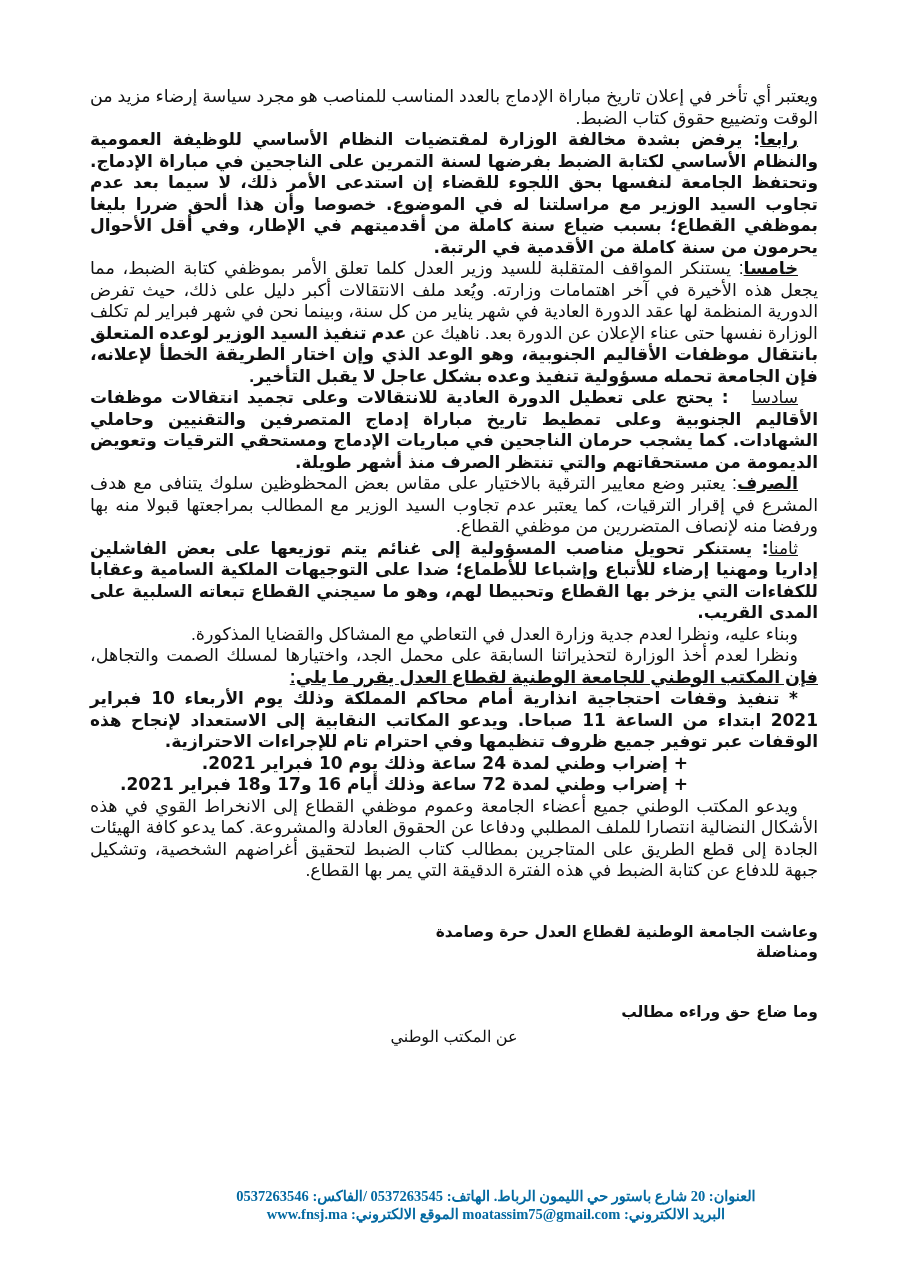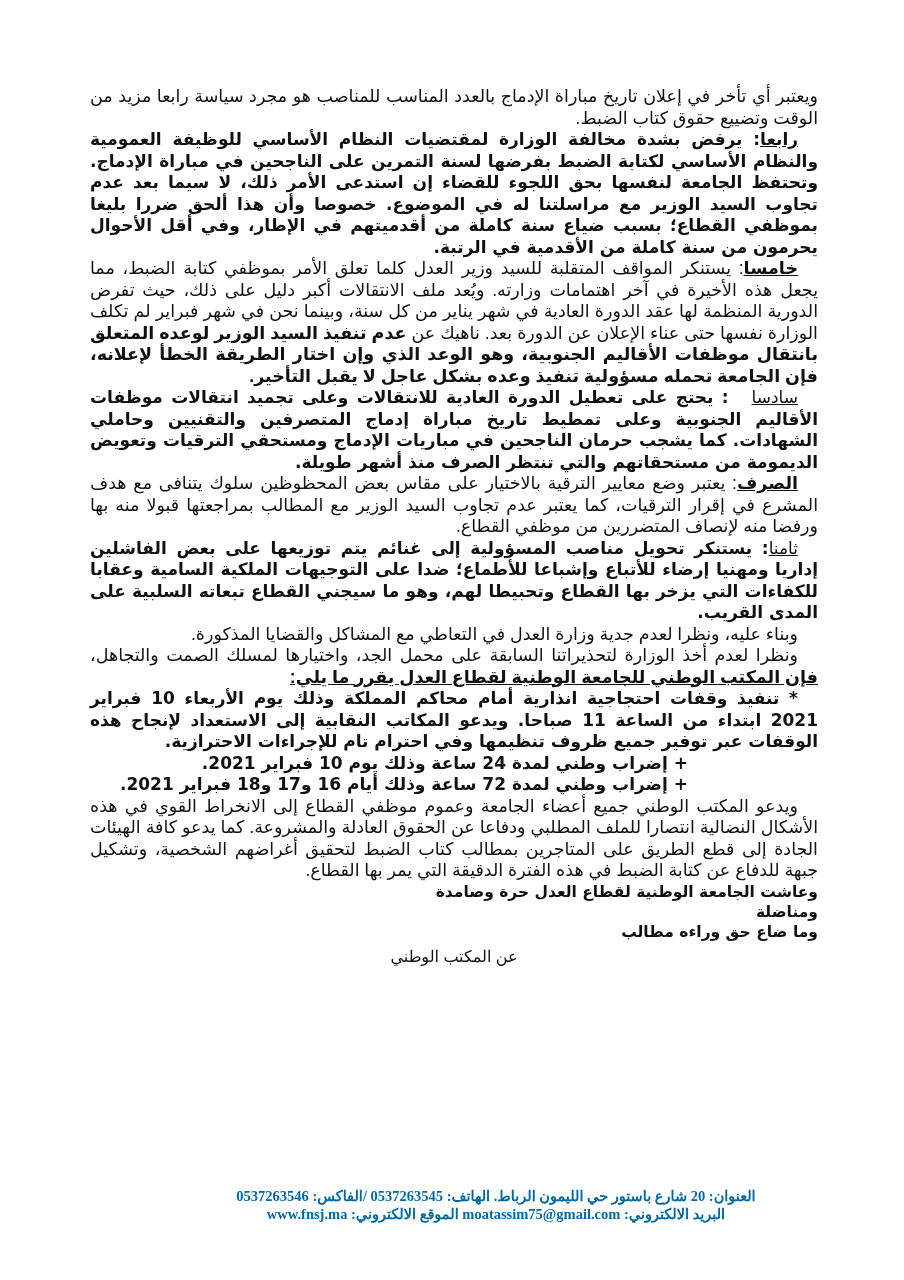--- a/index.html
+++ b/index.html
@@ -11,36 +11,36 @@
     color: #111111;
     font-size: 16.5px; line-height: 21px;
   }
   .page p { margin: 0; text-align-last: right; }
   .reg { font-family: "Liberation Sans", "DejaVu Sans", sans-serif; font-size: 17.5px; line-height: 21.5px; }
   .bold { font-weight: bold; font-size: 17px; line-height: 21.5px; }
   .indent { text-indent: 20px; }
   .u { text-decoration: underline; }
   .plus { padding-right: 130px; text-align: center; }
   .signoff { padding-right: 0; text-align: right; font-weight: bold; font-size: 15.5px; line-height: 20px; }
-  .signoff p { text-align-last: right; padding-right: 0; margin-left: 0; width: 440px; }
+  .signoff p { text-align-last: right; padding-right: 0; margin-left: 0; width: 440px; margin-top: 40px; }
   .from { text-align: center !important; text-align-last: center !important; font-family: "Liberation Sans", sans-serif; font-size: 16px; margin-top: 4px !important; }
   .footer {
     position: absolute; left: 0; top: 1187px; width: 904px;
     direction: rtl; text-align: center;
     font-family: "Liberation Serif", "DejaVu Serif", serif;
     font-weight: bold; color: #0369a1; font-size: 14.5px; line-height: 18px; padding-left: 44px;
   }
   .footer div { text-align: center; }
 </style>
 </head>
 <body>
 
 <div class="page">
 
-  <p class="reg indent" style="text-indent:0;">ويعتبر أي تأخر في إعلان تاريخ مباراة الإدماج بالعدد المناسب للمناصب هو مجرد سياسة رابعا مزيد من الوقت وتضييع حقوق كتاب الضبط.</p>
+  <p class="reg indent" style="text-indent:0;">ويعتبر أي تأخر في إعلان تاريخ مباراة الإدماج بالعدد المناسب للمناصب هو مجرد سياسة إرضاء مزيد من الوقت وتضييع حقوق كتاب الضبط.</p>
 
   <p class="bold indent">
     <span class="u">رابعا</span><span>: يرفض بشدة مخالفة الوزارة لمقتضيات النظام الأساسي للوظيفة العمومية والنظام الأساسي لكتابة الضبط بفرضها لسنة التمرين على الناجحين في مباراة الإدماج. وتحتفظ الجامعة لنفسها بحق اللجوء للقضاء إن استدعى الأمر ذلك، لا سيما بعد عدم تجاوب السيد الوزير مع مراسلتنا له في الموضوع. خصوصا وأن هذا ألحق ضررا بليغا بموظفي القطاع؛ بسبب ضياع سنة كاملة من أقدميتهم في الإطار، وفي أقل الأحوال يحرمون من سنة كاملة من الأقدمية في الرتبة.</span>
   </p>
 
   <p class="reg indent">
     <span class="u" style="font-weight:bold;">خامسا</span><span>: يستنكر المواقف المتقلبة للسيد وزير العدل كلما تعلق الأمر بموظفي كتابة الضبط، مما يجعل هذه الأخيرة في آخر اهتمامات وزارته. ويُعد ملف الانتقالات أكبر دليل على ذلك، حيث تفرض الدورية المنظمة لها عقد الدورة العادية في شهر يناير من كل سنة، وبينما نحن في شهر فبراير لم تكلف الوزارة نفسها حتى عناء الإعلان عن الدورة بعد. ناهيك عن </span><span style="font-weight:bold;">عدم تنفيذ السيد الوزير لوعده المتعلق بانتقال موظفات الأقاليم الجنوبية، وهو الوعد الذي وإن اختار الطريقة الخطأ لإعلانه، فإن الجامعة تحمله مسؤولية تنفيذ وعده بشكل عاجل لا يقبل التأخير.</span>
   </p>
 
   <p class="bold indent">

